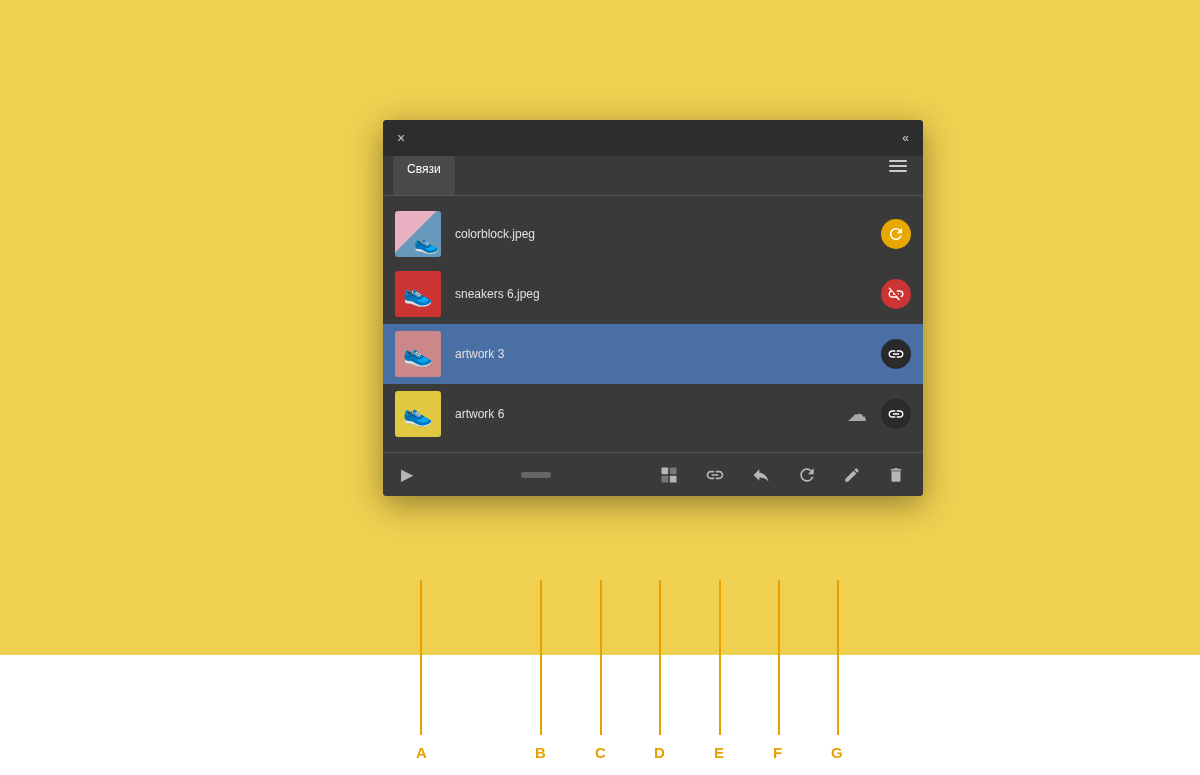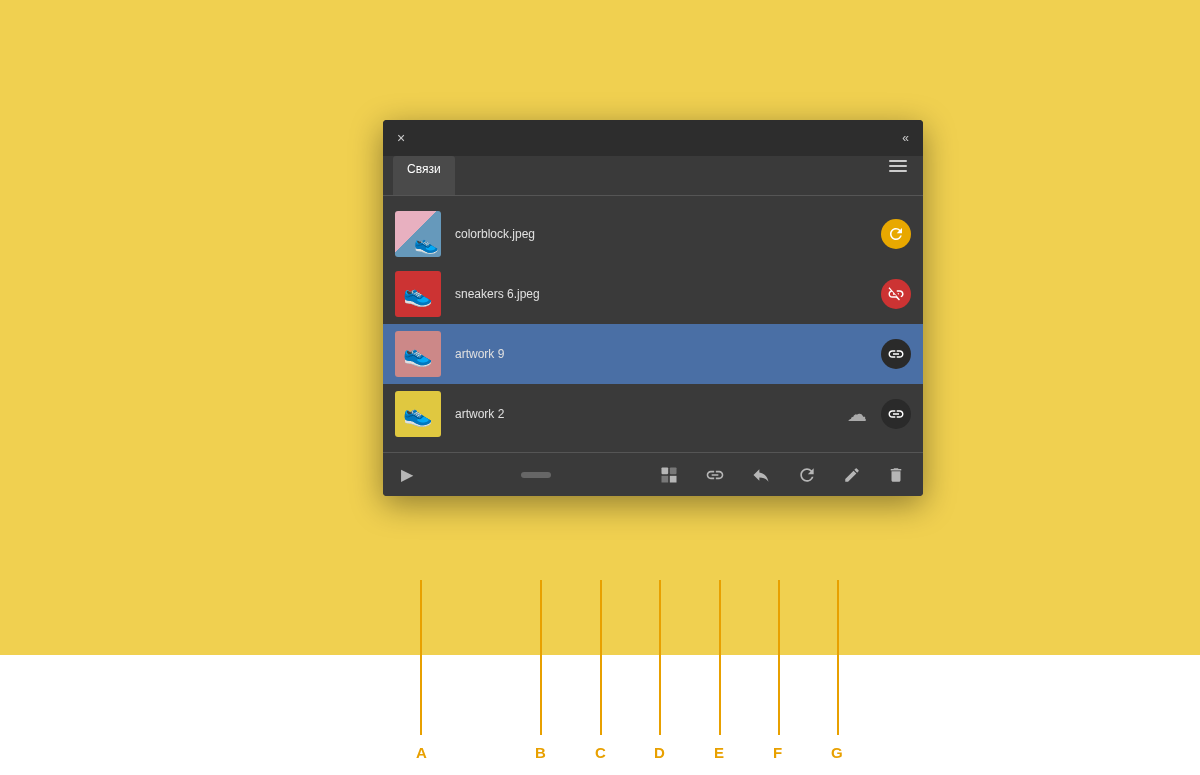--- a/index.html
+++ b/index.html
@@ -294,33 +294,33 @@
         <svg class="icon-svg" viewBox="0 0 24 24">
           <path d="M17 7h-4v1.9h4c1.71 0 3.1 1.39 3.1 3.1 0 1.43-.98 2.63-2.31 2.98l1.46 1.46C20.88 15.61 22.1 13.88 22.1 12c0-2.76-2.24-5-5.1-5zm-1 4h-2.19l2 2H16v-2zM2 4.27l3.11 3.11C3.29 8.12 2 9.91 2 12c0 2.76 2.24 5 5 5h4v-1.9H7c-1.71 0-3.1-1.39-3.1-3.1 0-1.59 1.21-2.9 2.76-3.07L8.73 11H8v2h2.73l2 2H8v1.9h4.27l3.73 3.73 1.27-1.27L3.27 3 2 4.27z"></path>
         </svg>
       </div>
     </div>
 
     <div class="link-item selected">
       <div class="thumb thumb-artwork1" style="background:#cc8888; border-radius:3px; display:flex; align-items:center; justify-content:center;">
         <span style="font-size:24px;">👟</span>
       </div>
-      <span class="filename">artwork 9</span>
+      <span class="filename">artwork 3</span>
       <div class="status-icon status-dark">
         <svg class="icon-svg" viewBox="0 0 24 24">
           <path d="M3.9 12c0-1.71 1.39-3.1 3.1-3.1h4V7H7c-2.76 0-5 2.24-5 5s2.24 5 5 5h4v-1.9H7c-1.71 0-3.1-1.39-3.1-3.1zM8 13h8v-2H8v2zm9-6h-4v1.9h4c1.71 0 3.1 1.39 3.1 3.1s-1.39 3.1-3.1 3.1h-4V17h4c2.76 0 5-2.24 5-5s-2.24-5-5-5z" fill="white"></path>
         </svg>
       </div>
     </div>
 
     <div class="link-item">
       <div class="thumb thumb-artwork2" style="background:#e0c840; border-radius:3px; display:flex; align-items:center; justify-content:center;">
         <span style="font-size:24px;">👟</span>
       </div>
-      <span class="filename">artwork 2</span>
+      <span class="filename">artwork 6</span>
       <span class="cloud-icon">☁</span>
       <div class="status-icon status-dark">
         <svg class="icon-svg" viewBox="0 0 24 24">
           <path d="M3.9 12c0-1.71 1.39-3.1 3.1-3.1h4V7H7c-2.76 0-5 2.24-5 5s2.24 5 5 5h4v-1.9H7c-1.71 0-3.1-1.39-3.1-3.1zM8 13h8v-2H8v2zm9-6h-4v1.9h4c1.71 0 3.1 1.39 3.1 3.1s-1.39 3.1-3.1 3.1h-4V17h4c2.76 0 5-2.24 5-5s-2.24-5-5-5z" fill="white"></path>
         </svg>
       </div>
     </div>
 
   </div>
 

